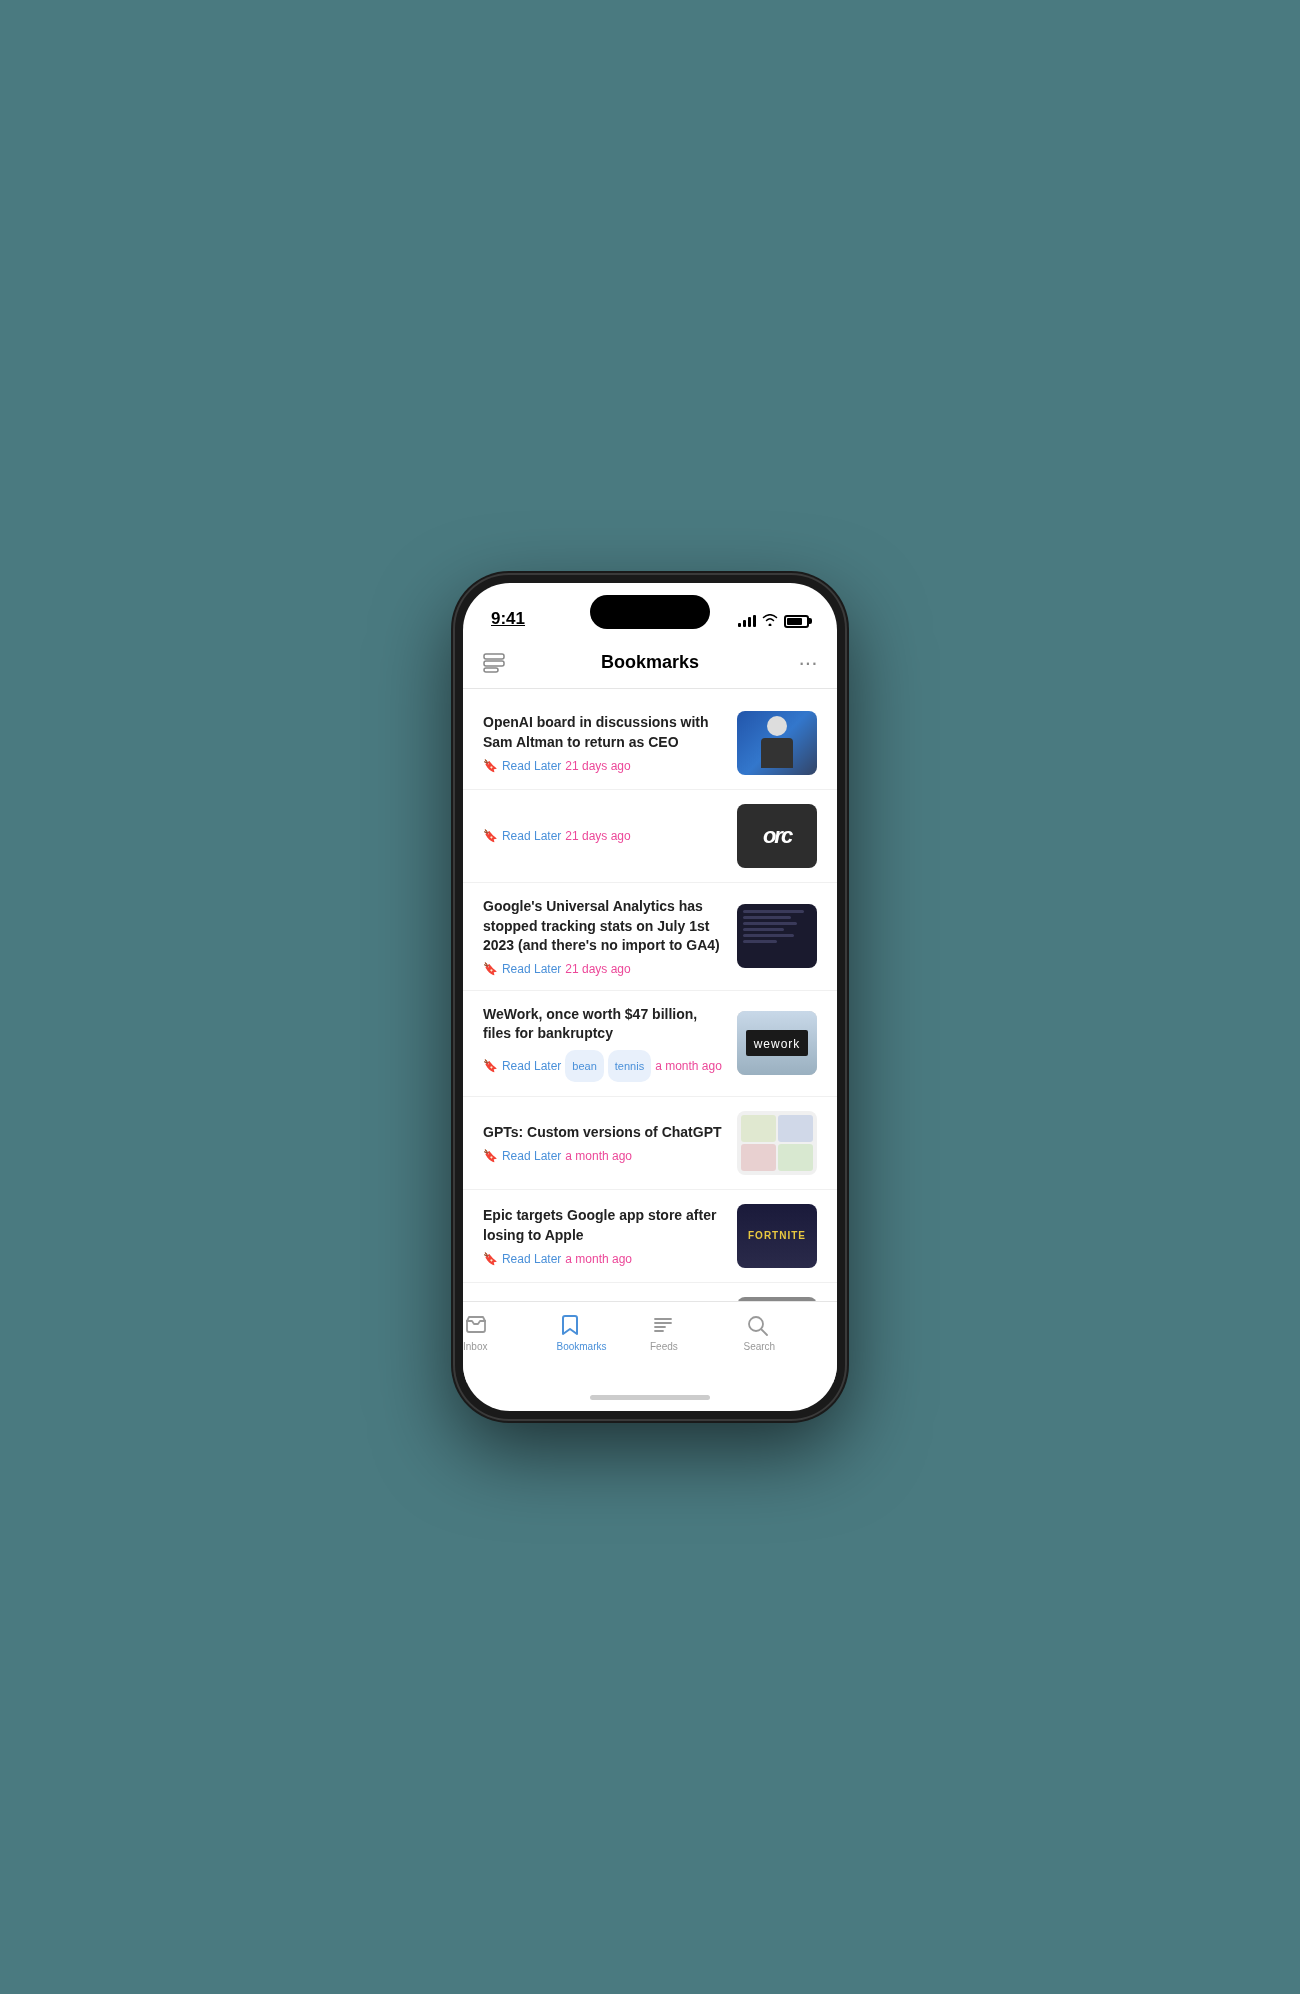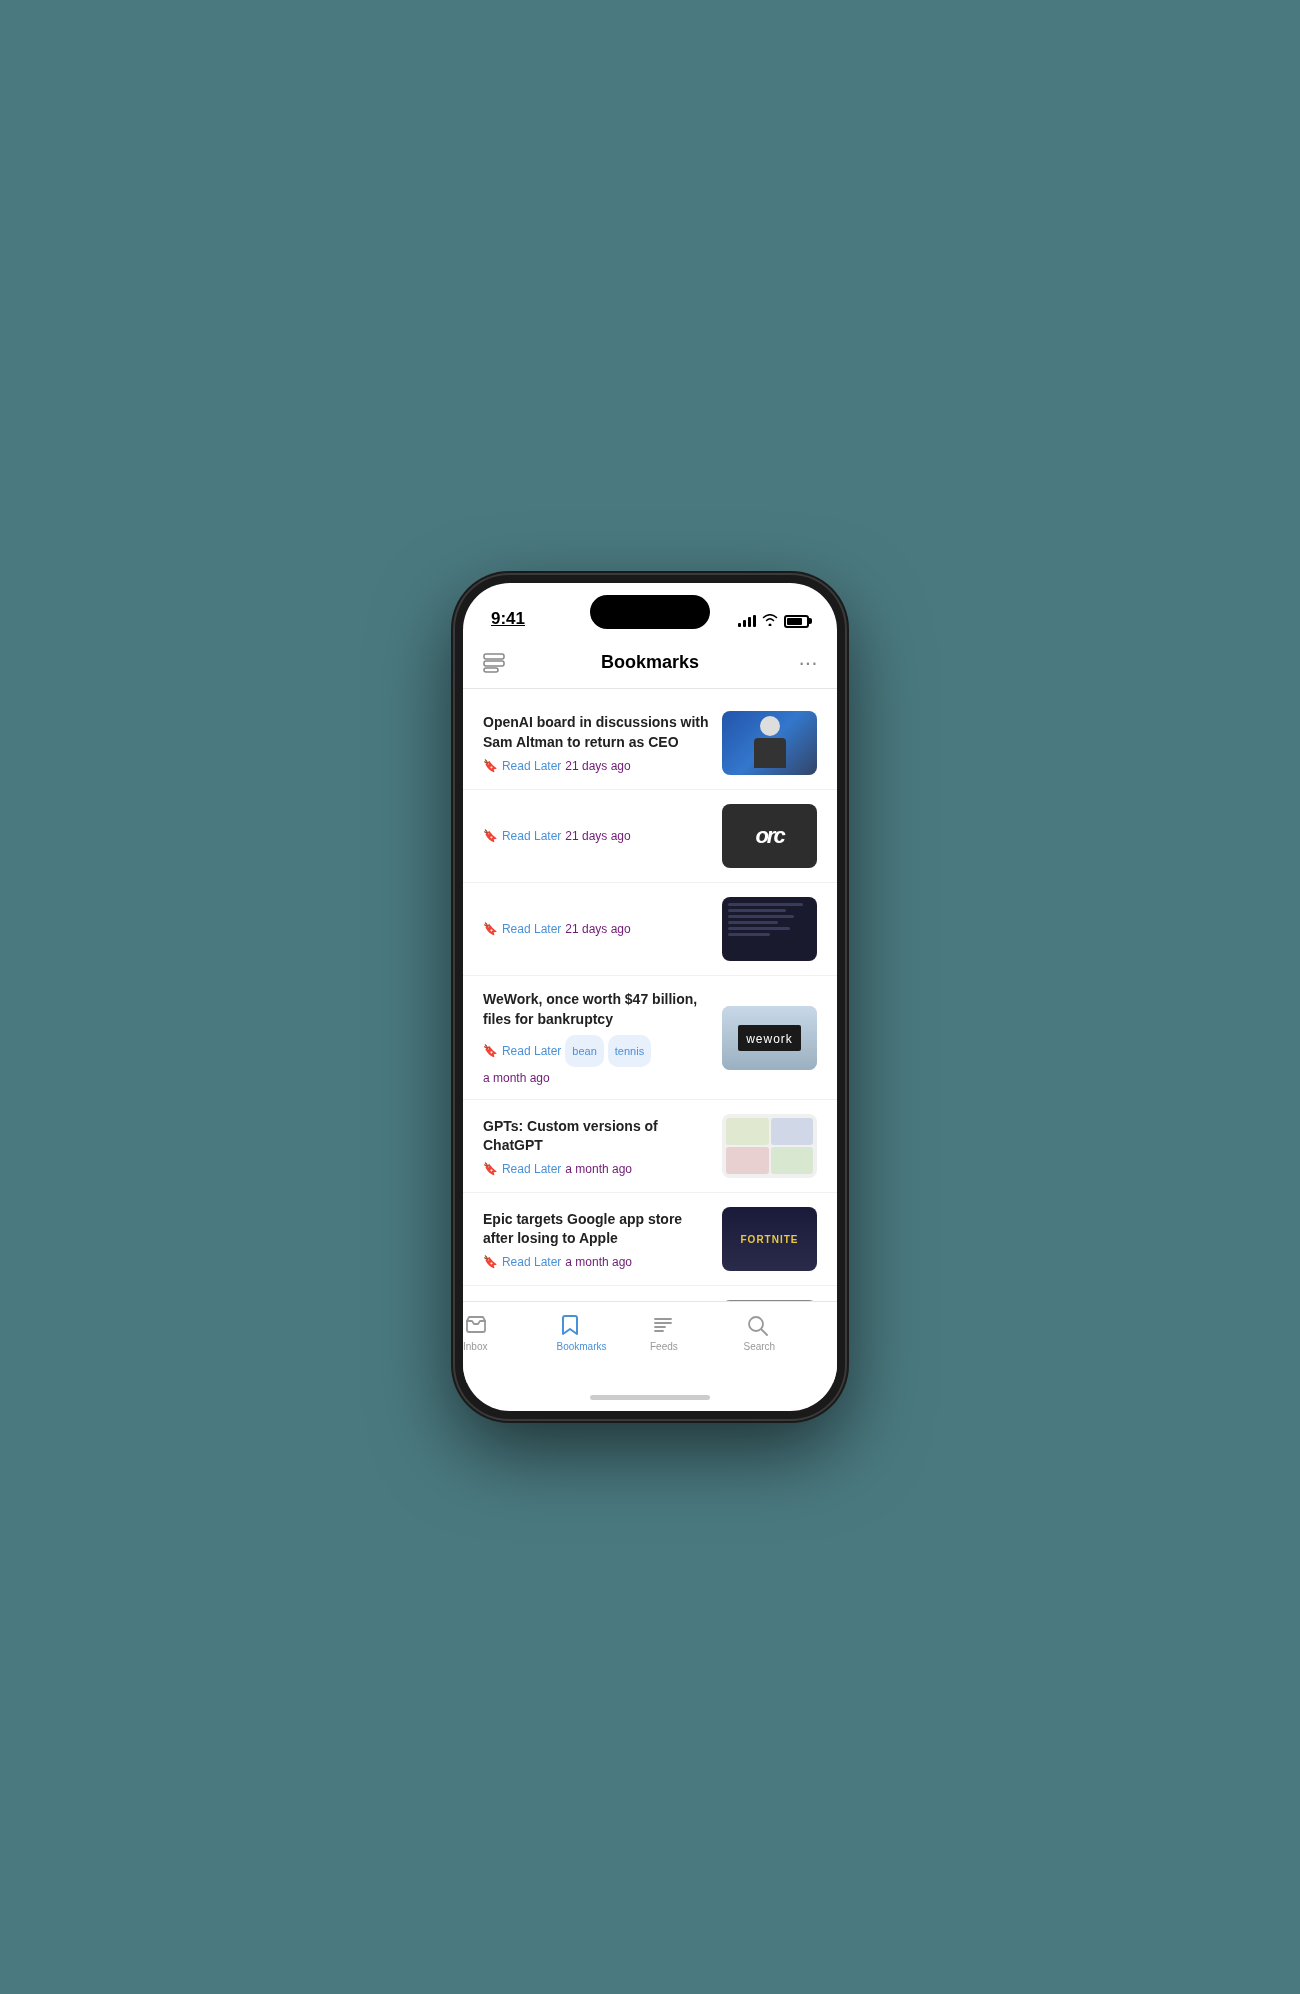--- a/index.html
+++ b/index.html
@@ -253,26 +253,26 @@
     .tag-badge {
       background: #e8f0fb;
       color: #4a90d9;
       font-size: 11px;
       padding: 10px 7px;
       border-radius: 10px;
       font-weight: 500;
     }
 
     .article-time {
-      color: #701a75;
+      color: #ec4899;
       font-size: 12px;
     }
 
     .article-thumbnail {
-      width: 95px;
+      width: 80px;
       height: 64px;
       border-radius: 8px;
       flex-shrink: 0;
       overflow: hidden;
       background: #ccc;
     }
 
     
     .thumb-openai {
       background: linear-gradient(135deg, #2255aa 0%, #3377cc 50%, #334466 100%);
@@ -537,20 +537,21 @@
           </div>
           <div class="article-thumbnail">
             <div class="thumb-gtk">
               <span class="gtk-text">orc</span>
             </div>
           </div>
         </div>
 
         <div class="article-item">
           <div class="article-content">
+            <div class="article-title">Google's Universal Analytics has stopped tracking stats on July 1st 2023 (and there's no import to GA4)</div>
             <div class="article-meta">
               <span class="bookmark-icon-small">🔖</span>
               <span class="read-later-link">Read Later</span>
               <span class="article-time">21 days ago</span>
             </div>
           </div>
           <div class="article-thumbnail">
             <div class="thumb-google">
               <div class="google-line" style="width:90%;"></div>
               <div class="google-line" style="width:70%;"></div>

